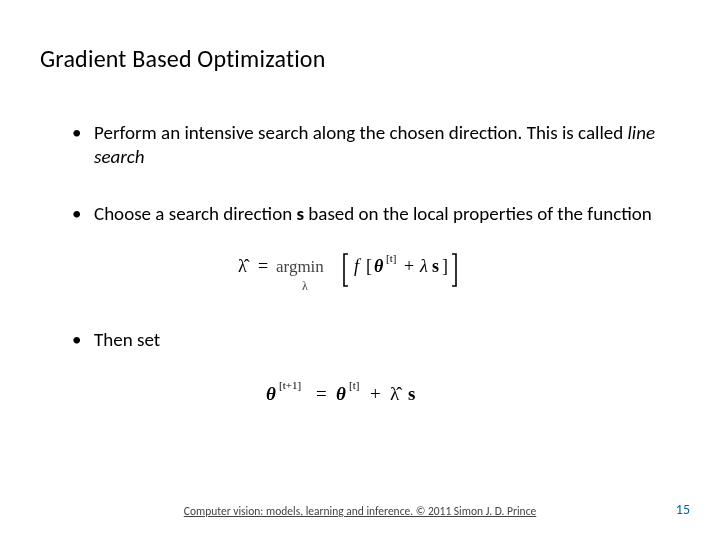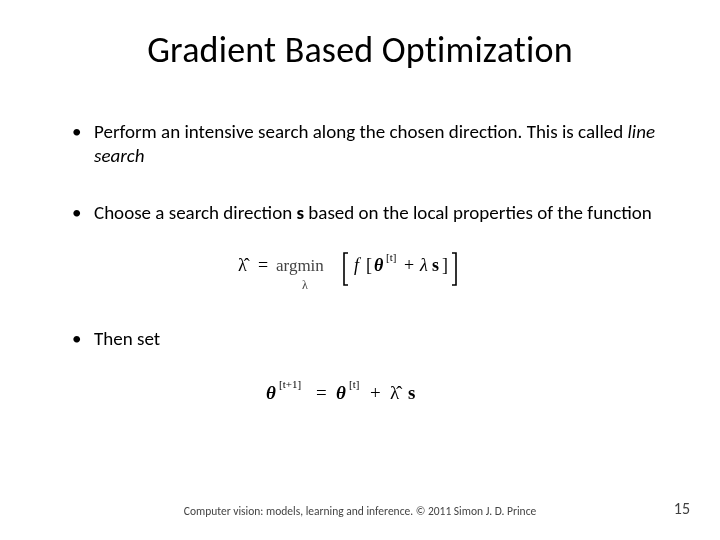--- a/index.html
+++ b/index.html
@@ -1,28 +1,28 @@
 <!DOCTYPE html>
 <html><head>
 <meta charset="utf-8">
 <style>
   * { margin: 0; padding: 0; box-sizing: border-box; }
   html, body { width: 720px; height: 540px; background: #fff; font-family: Calibri, "Segoe UI", Arial, sans-serif; color: #000; overflow: hidden; }
   .slide { position: relative; width: 720px; height: 540px; padding: 28px 40px 0 40px; }
-  .title { font-size: 36px; font-weight: 400; text-align: center; margin: 0 auto 48px auto; letter-spacing: 0.2px; }
+  .title { font-size: 24px; font-weight: 400; margin: 16px auto 48px auto; letter-spacing: 0.2px; }
   .bullets { list-style: none; padding-left: 54px; }
   .bullets > li { position: relative; font-size: 19px; line-height: 1.28; margin-bottom: 32px; padding-right: 10px; }
   .bullets > li::before { content: "•"; position: absolute; left: -22px; top: 0; font-size: 19px; }
   .bold-var { font-weight: 700; }
   .italic { font-style: italic; }
   .formula-row { text-align: center; margin: -8px 0 26px 0; }
   .formula-row svg { display: inline-block; }
   .footer { position: absolute; bottom: 22px; left: 0; width: 100%; }
-  .footer-text { text-align: center; font-size: 11.5px; color: #444; }
-  .page-num { position: absolute; right: 30px; bottom: 0; font-size: 16px; color: #404040; }
+  .footer-text { text-align: center; font-size: 11.5px; color: #444; text-decoration: underline; }
+  .page-num { position: absolute; right: 30px; bottom: 0; font-size: 14px; color: #0369a1; }
 </style>
 </head>
 <body>
 
 <div class="slide">
 
   <h1 class="title">Gradient Based Optimization</h1>
 
   <ul class="bullets">
     <li>

